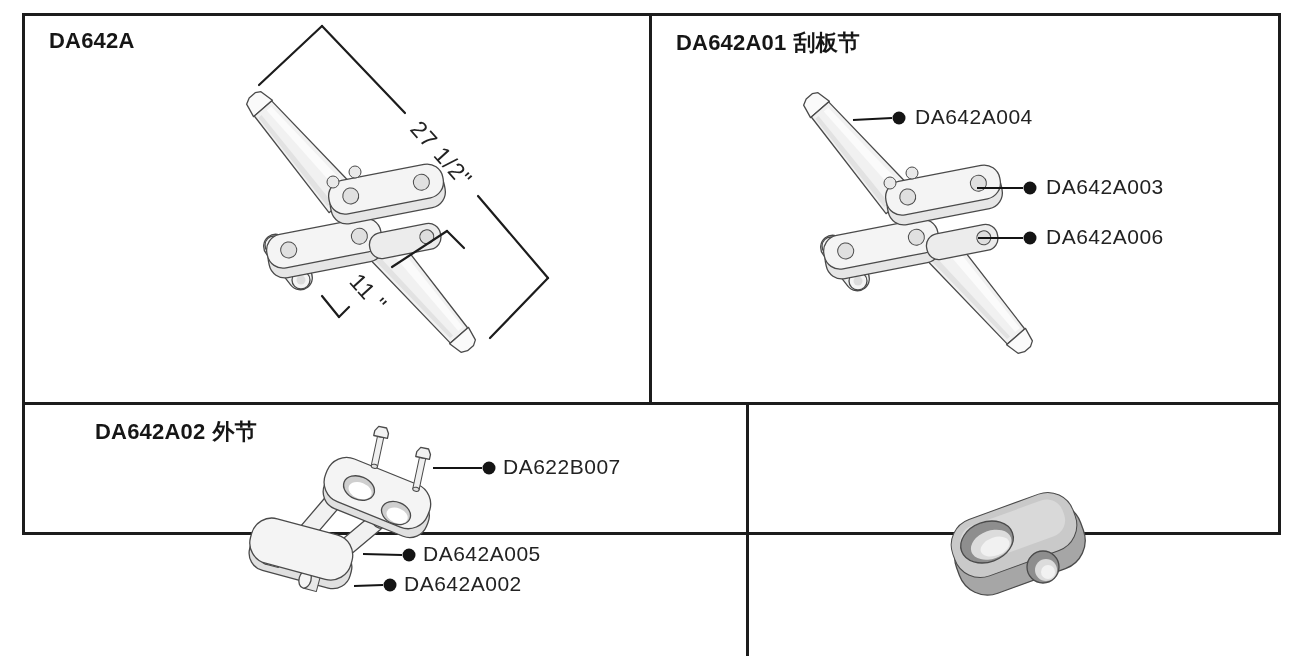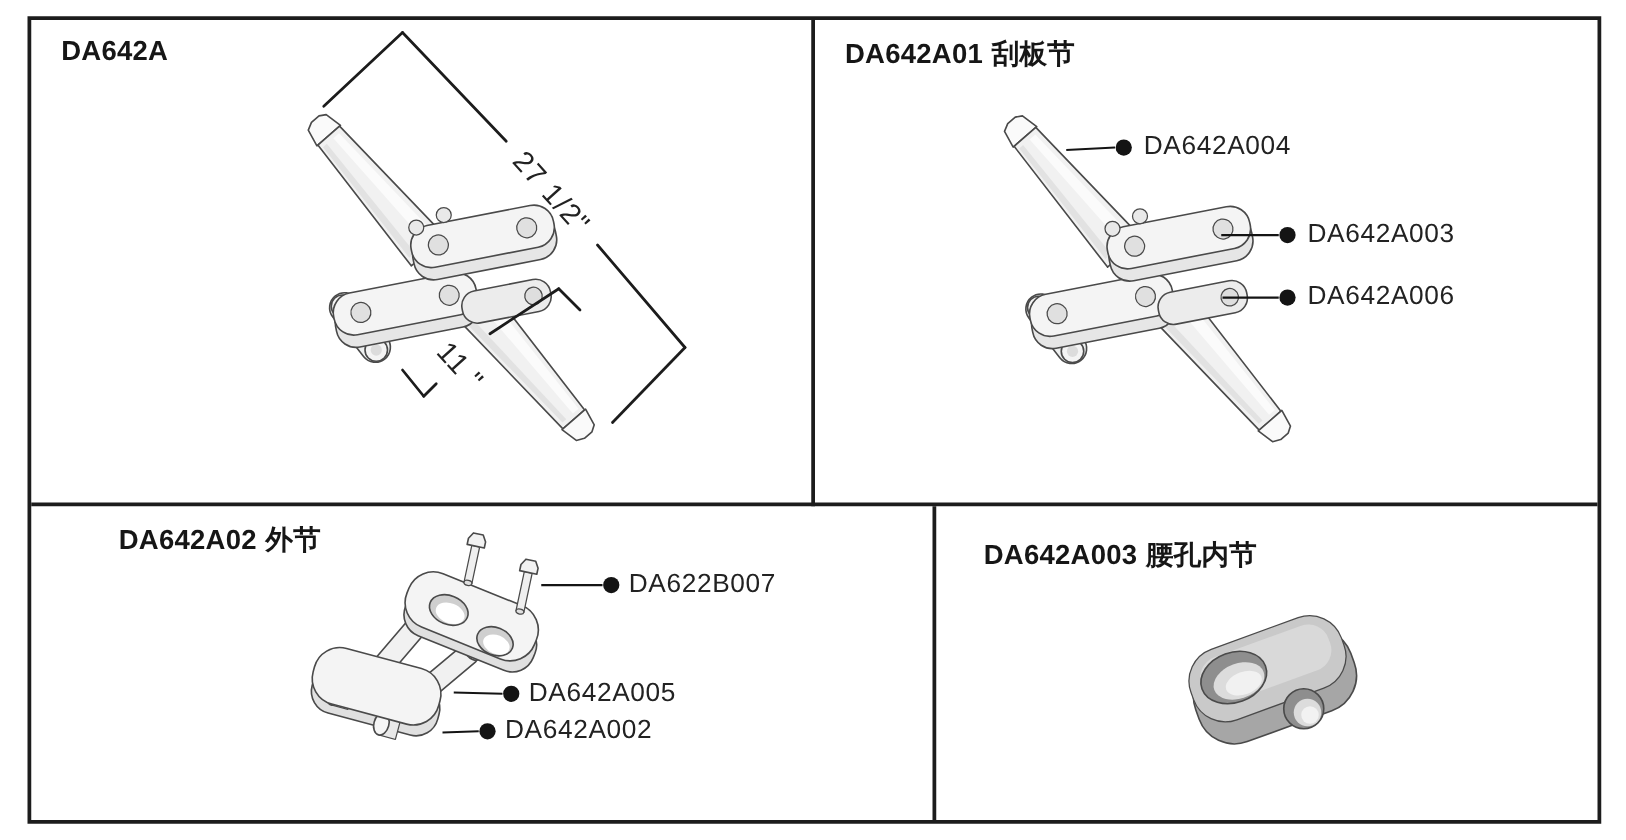--- a/index.html
+++ b/index.html
@@ -1,21 +1,21 @@
 <!DOCTYPE html>
 <html><head>
 <meta charset="utf-8">
 <style>
   html,body{margin:0;padding:0;}
   body{
     width:1301px;height:672px;position:relative;background:#ffffff;
     font-family:"Liberation Sans", sans-serif;overflow:hidden;
   }
   .frame{
-    position:absolute;left:22px;top:13px;width:1259px;height:646px;
+    position:absolute;left:22px;top:13px;width:1259px;height:522px;
     border:3px solid #1c1c1c;box-sizing:border-box;
   }
   .divider{position:absolute;background:#1c1c1c;}
   .div-v-top{left:624px;top:0;width:3px;height:389px;}
   .div-h{left:0;top:386px;width:1253px;height:3px;}
   .div-v-bot{left:721px;top:389px;width:3px;height:251px;}
   .panel{position:absolute;}
   .panel-1{left:0;top:0;width:624px;height:386px;}
   .panel-2{left:627px;top:0;width:626px;height:386px;}
   .panel-3{left:0;top:389px;width:721px;height:251px;margin-left:46px;}
@@ -217,23 +217,20 @@
       </g>
       <g>
         <path class="leader" d="M283,181 L312,180"></path>
         <circle class="dot" cx="319" cy="180" r="6.5"></circle>
         <text class="callout" x="333" y="180" dominant-baseline="middle">DA642A002</text>
       </g>
     </svg>
   </div>
 
   <div class="panel panel-4">
-    <div class="panel-title">
-      <span class="code">DA642A003</span><span class="cn">腰孔内节</span>
-    </div>
     <svg class="drawing" width="529" height="251" viewBox="0 0 529 251">
       <g>
         <g transform="translate(271,144) rotate(-20)">
           <rect class="part" x="-66" y="-34" width="132" height="68" rx="30" fill="#a6a6a6"></rect>
         </g>
         <g transform="translate(265,130) rotate(-20)">
           <rect class="part-thin" x="-64" y="-30" width="128" height="60" rx="27" fill="#c9c9c9"></rect>
         </g>
         <g transform="translate(264,127) rotate(-20)">
           <rect x="-54" y="-20" width="108" height="38" rx="17" fill="#d9d9d9" stroke="none"></rect>

